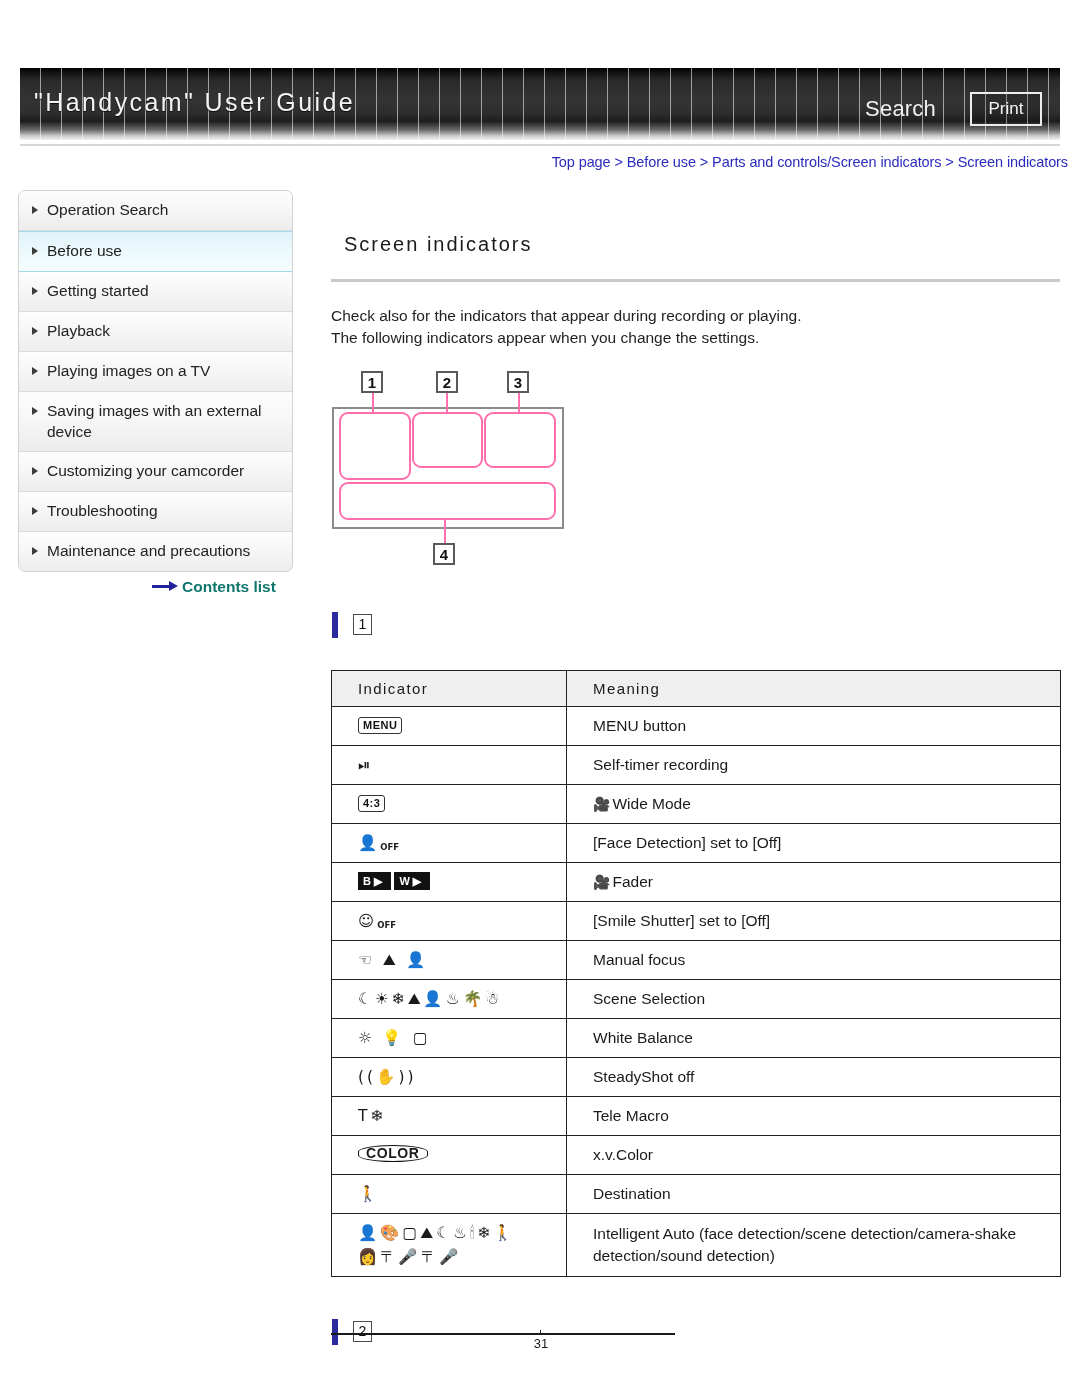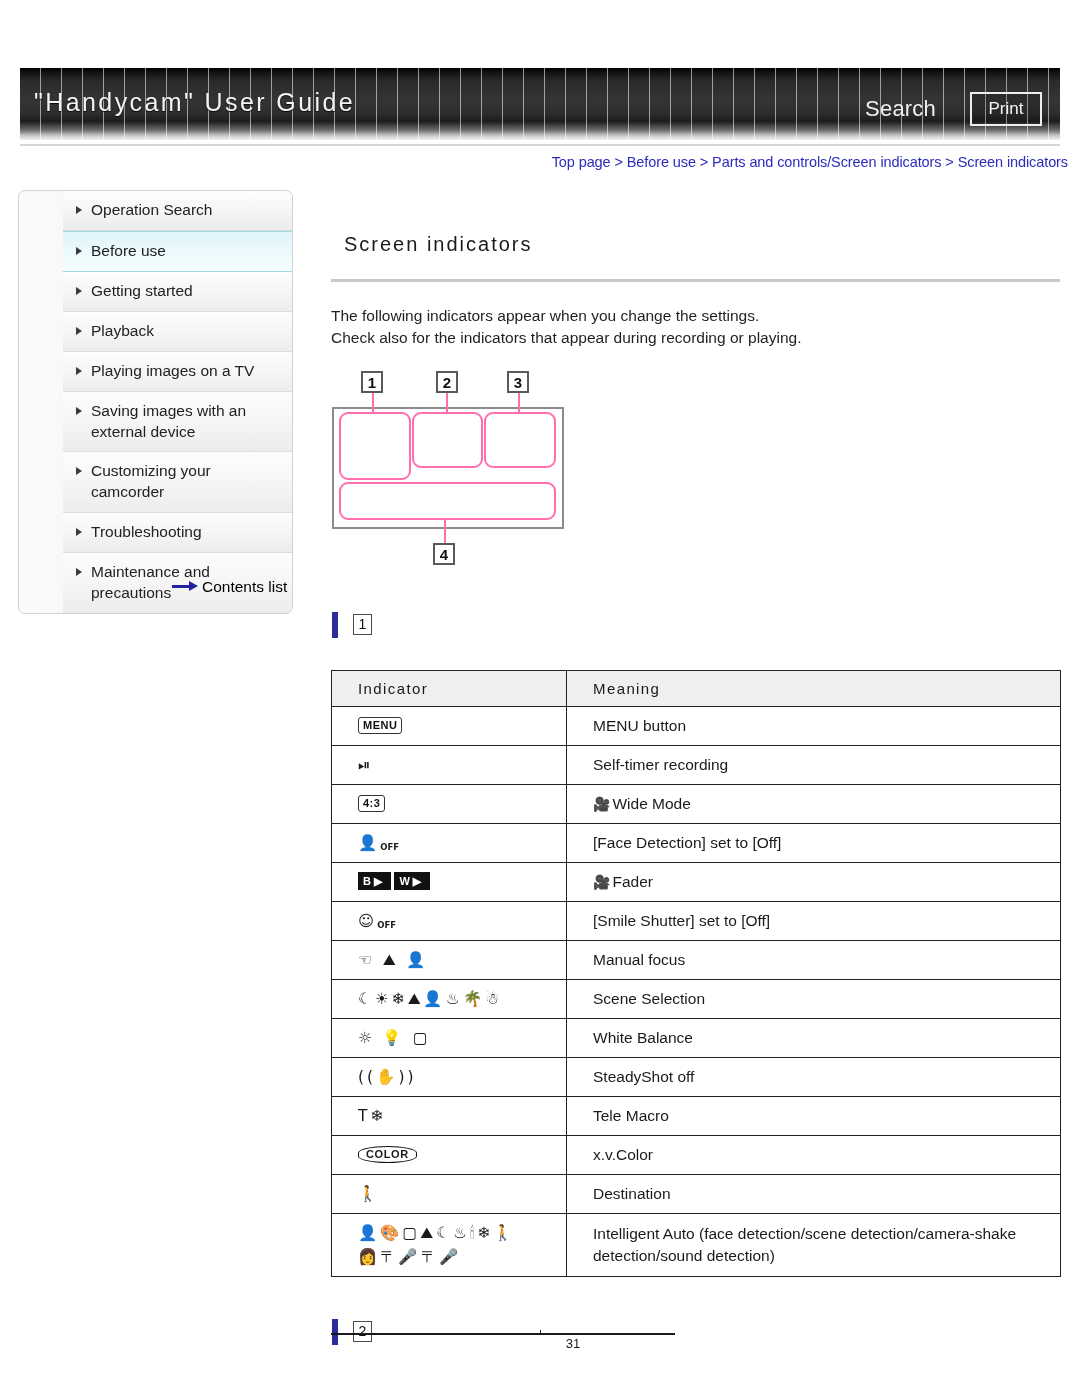--- a/index.html
+++ b/index.html
@@ -108,21 +108,20 @@
   #sidebar {
     position: absolute;
     left: 18px;
     top: 190px;
     width: 275px;
     border: 1px solid #d2d2d2;
     border-radius: 7px;
     background: linear-gradient(to right, #fbfbfb 0%, #f2f2f2 55%, #e6e6e6 100%);
     overflow: hidden;
     box-sizing: border-box;
-    padding-left: 44px;
   }
   .nav-item {
     position: relative;
     padding: 9px 10px 9px 28px;
     font-size: 15.5px;
     color: #222;
     border-bottom: 1px solid #dcdcdc;
     background: linear-gradient(to bottom, #fdfdfd 0%, #f6f6f6 48%, #ececec 100%);
     line-height: 1.35;
     cursor: pointer;
@@ -138,26 +137,27 @@
     border-top: 4px solid transparent;
     border-bottom: 4px solid transparent;
   }
   .nav-item.selected {
     background: linear-gradient(to bottom, #dff4fb 0%, #eaf8fc 40%, #f6fdfe 100%);
     border-top: 1px solid #9fd9ea;
     border-bottom: 1px solid #9fd9ea;
   }
   #contents-list-link {
     position: absolute;
-    left: 172px;
+    left: 152px;
     top: 578px;
     font-size: 15.5px;
-    color: #000000;
+    color: #0f766e;
     cursor: pointer;
     white-space: nowrap;
+    font-weight: bold;
   }
   #contents-arrow {
     display: inline-block;
     width: 26px;
     height: 10px;
     position: relative;
     margin-right: 4px;
     vertical-align: 1px;
   }
   #contents-arrow::before {
@@ -354,21 +354,21 @@
     padding: 1px 5px 1px 4px;
     font-weight: bold;
     font-family: "Liberation Sans", sans-serif;
     vertical-align: 2px;
     margin-right: 3px;
   }
   .chip-round {
     display: inline-block;
     border: 1.5px solid #111;
     border-radius: 50% / 40%;
-    font-size: 11px;
+    font-size: 14px;
     line-height: 13px;
     padding: 1px 7px;
     font-weight: bold;
     letter-spacing: 0.6px;
     font-family: "Liberation Sans", sans-serif;
     vertical-align: 2px;
   }
   .off-sub {
     font-size: 8.5px;
     font-weight: bold;
@@ -401,21 +401,20 @@
     background: #1a1a1a;
   }
   #page-number {
     position: absolute;
     left: 531px;
     top: 1336px;
     font-size: 13px;
     color: #1a1a1a;
     width: 20px;
     text-align: center;
-    margin-left: 32px;
   }
 </style>
 </head>
 <body>
 
 <div id="header-banner">
   <div id="header-stripes"></div>
   <div id="header-title">"Handycam" User Guide</div>
   <div id="header-search">Search</div>
   <div id="header-print">Print</div>
@@ -465,22 +464,22 @@
 
 <div id="contents-list-link">
   <span id="contents-arrow"></span><span>Contents list</span>
 </div>
 
 <main id="main">
 
   <h1 id="page-title">Screen indicators</h1>
   <div id="title-rule"></div>
 
+  <div class="intro-line">Check also for the indicators that appear during recording or playing.</div>
   <div class="intro-line">The following indicators appear when you change the settings.</div>
-  <div class="intro-line">Check also for the indicators that appear during recording or playing.</div>
 
   <div id="diagram">
     <div class="num-box" id="num1">1</div>
     <div class="num-box" id="num2">2</div>
     <div class="num-box" id="num3">3</div>
     <div class="num-box" id="num4">4</div>
 
     <div class="leader" id="lead1"></div>
     <div class="leader" id="lead2"></div>
     <div class="leader" id="lead3"></div>

